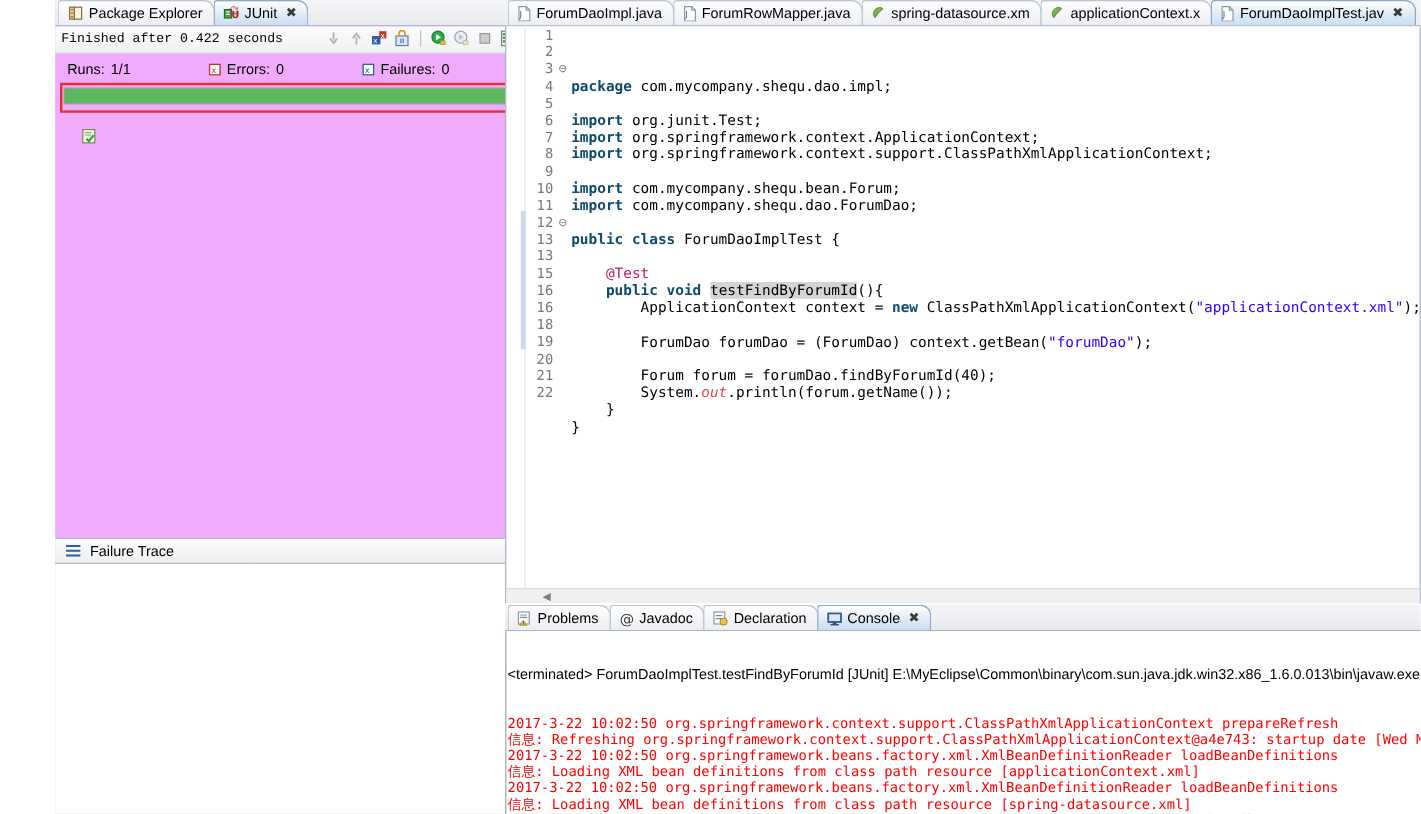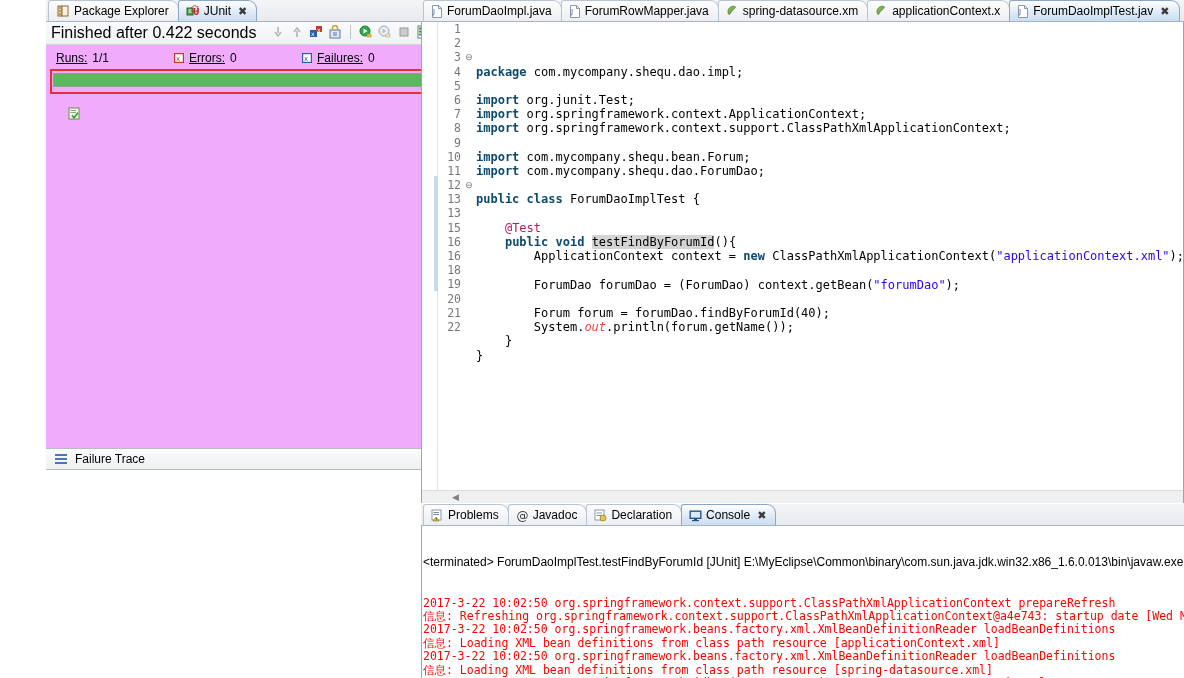--- a/index.html
+++ b/index.html
@@ -68,33 +68,33 @@
     margin-left: 46px;
   }
   #junit-toolbar {
     height: 23px;
     display: flex; align-items: center;
     border-bottom: 1px solid #d3d7dc;
     background: linear-gradient(to bottom,#fbfbfc,#f0f1f3);
     position: relative;
     padding-left: 5px;
   }
-  #junit-status { font-size: 16px; color: #000; }
+  #junit-status { font-size: 11px; color: #000; font-family: Liberation Mono, monospace; }
   #junit-tb-icons {
     position: absolute; right: 3px; top: 3px;
     display: flex; align-items: center; gap: 5px;
   }
   #junit-counters {
     height: 26px;
     display: flex; align-items: center;
     font-size: 12px;
     padding-left: 10px;
   }
   #junit-counters .grp { display: flex; align-items: center; gap: 5px; }
-  #junit-counters .lbl { font-weight: normal; text-decoration: underline; }
+  #junit-counters .lbl { font-weight: normal; }
   .sp-runs { width: 118px; }
   .sp-err { width: 128px; }
 
   #progress-wrap {
     position: relative;
     margin: 2px 7px 0 7px;
     height: 22px;
   }
   #progress-outer {
     height: 14px;

